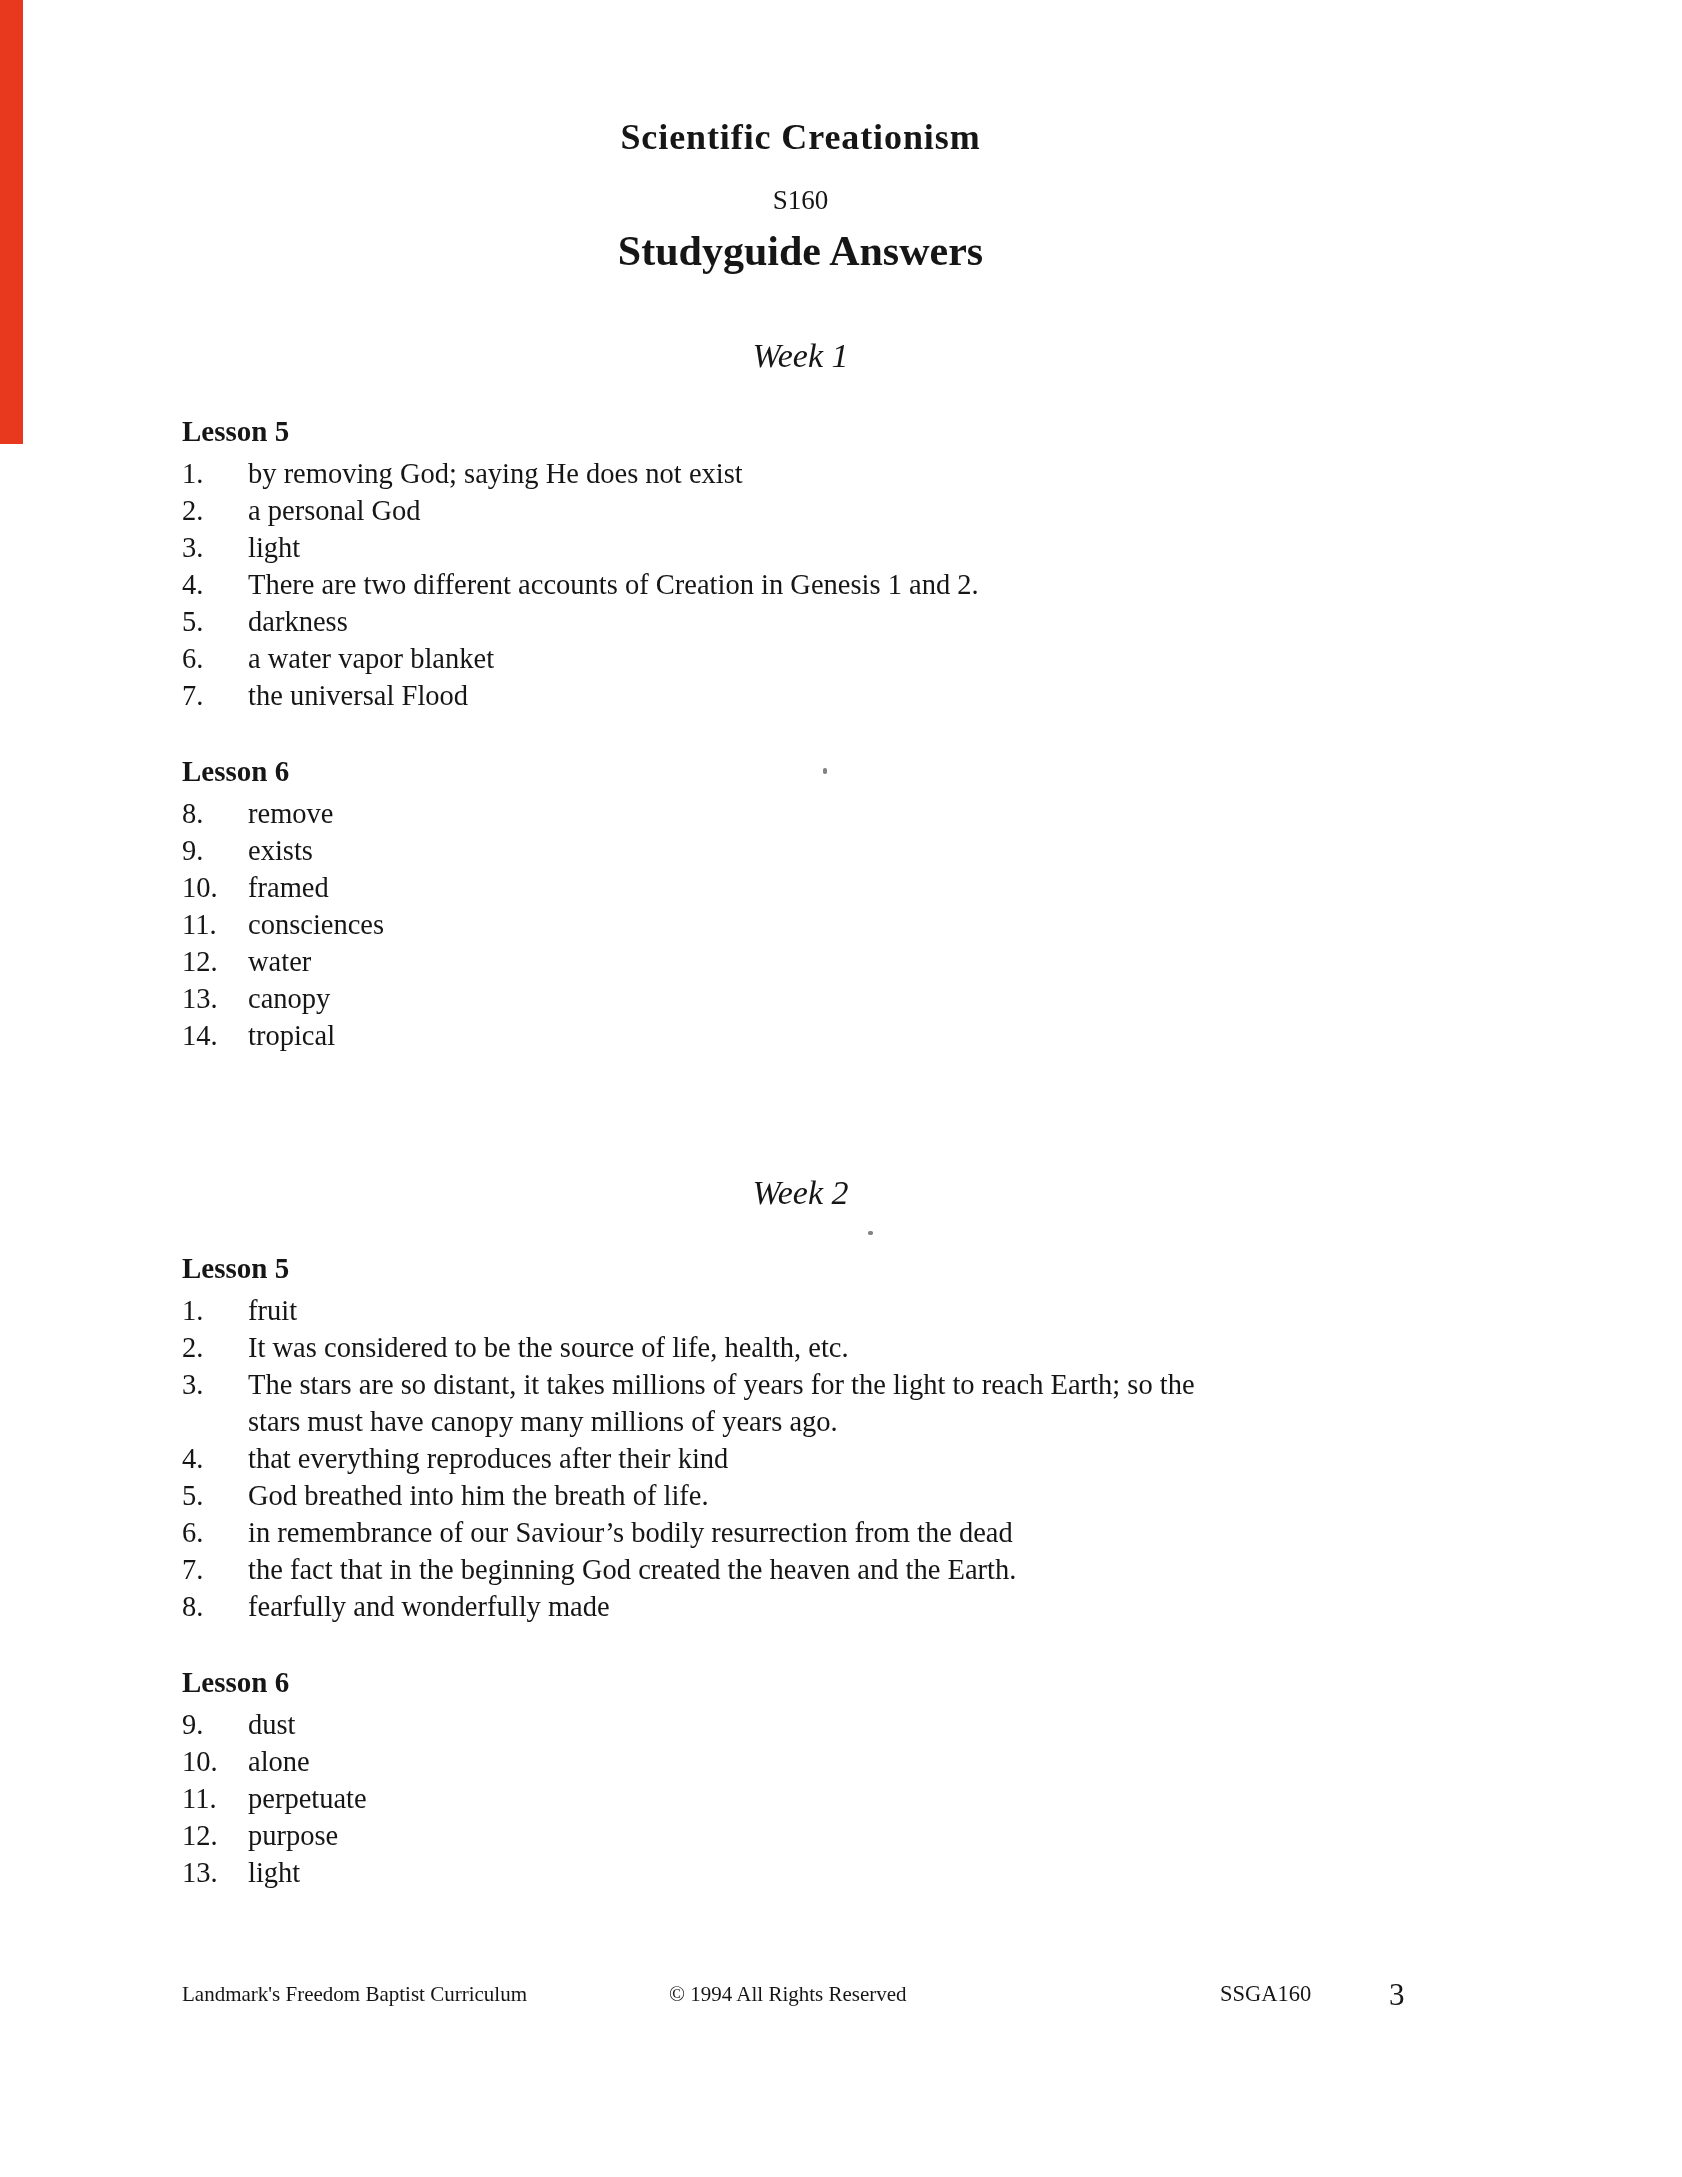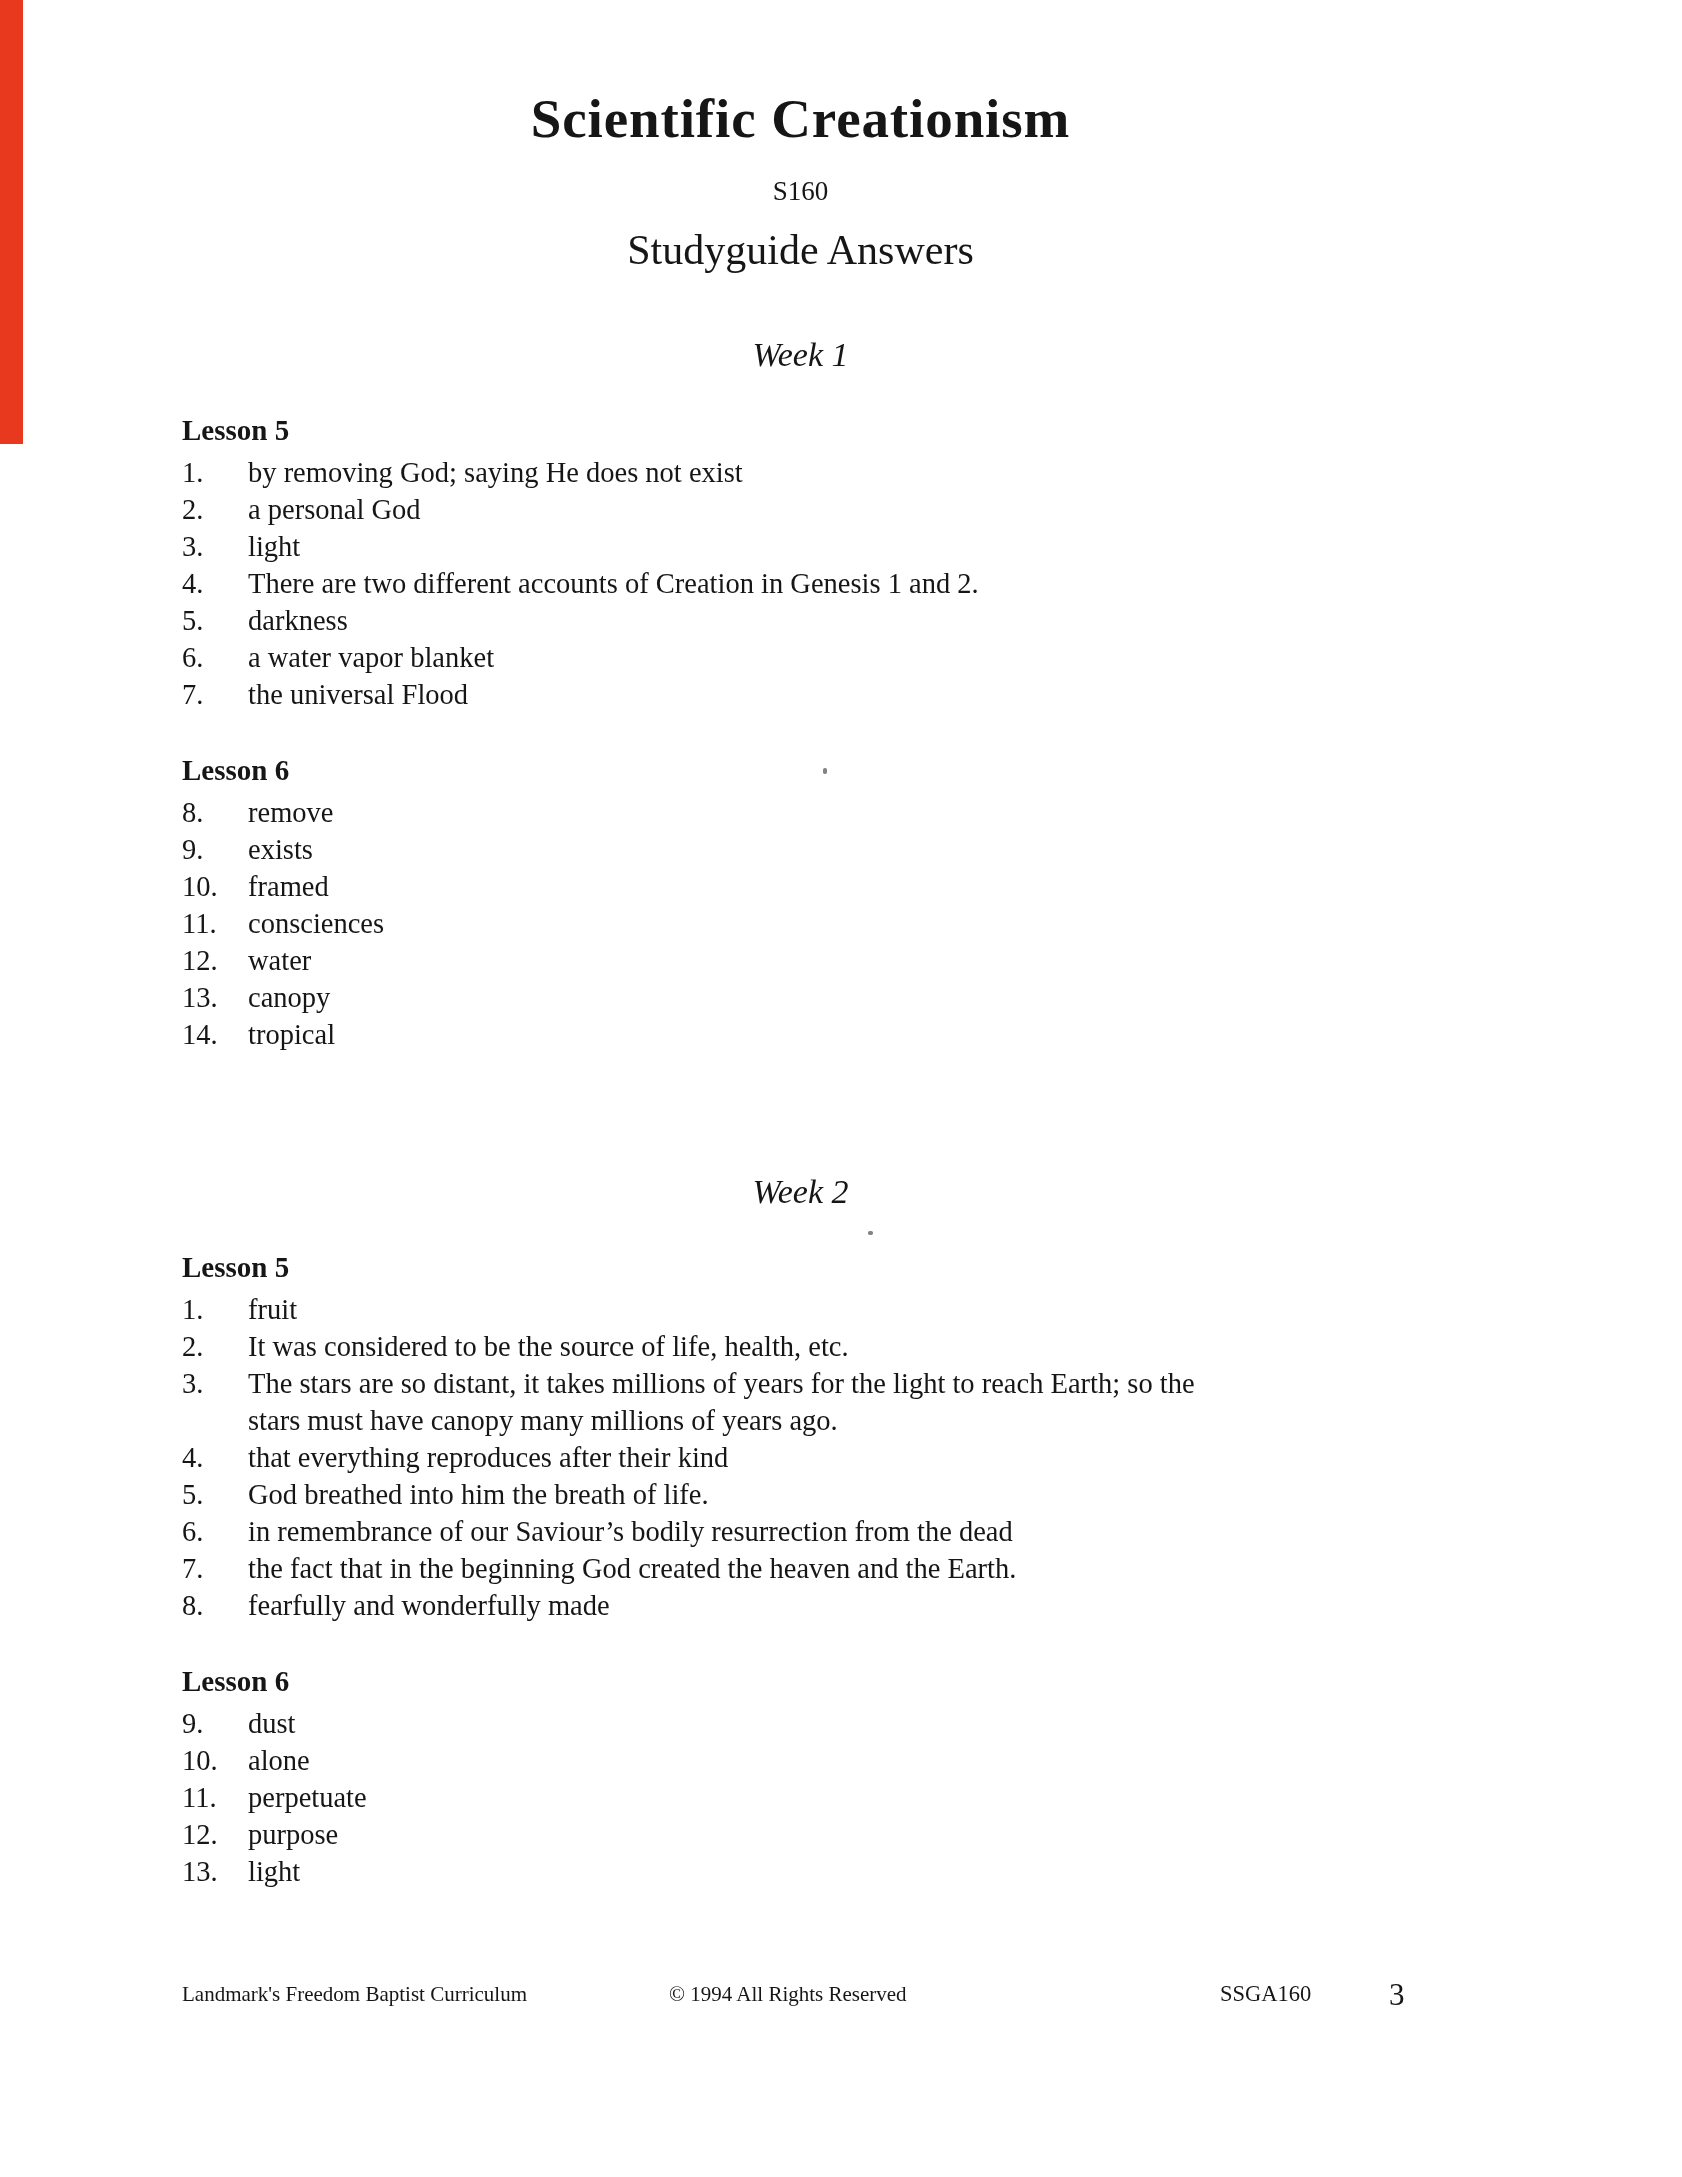--- a/index.html
+++ b/index.html
@@ -18,37 +18,37 @@
     left: 0; top: 0;
     width: 22.5px; height: 444px;
     background: #e8391e;
   }
   .content {
     position: absolute;
     left: 182px; top: 0;
     width: 1237px;
   }
   .doc-title {
-    font-size: 55px;
+    font-size: 36px;
     font-weight: 700;
     text-align: center;
     line-height: 1.05;
-    margin: 90px 0 0 0;
+    margin: 119px 0 0 0;
     letter-spacing: 0.9px;
   }
   .doc-code {
     font-size: 27px;
     text-align: center;
     margin-top: 28px;
   }
   .doc-subtitle {
     font-size: 42px;
-    font-weight: 400;
-    text-align: center;
-    margin-top: 21px;
+    font-weight: 700;
+    text-align: center;
+    margin-top: 13px;
     line-height: 1.05;
   }
   .week-heading {
     font-size: 34px;
     font-weight: 400;
     font-style: italic;
     text-align: center;
     line-height: 1.1;
     margin: 0;
   }

